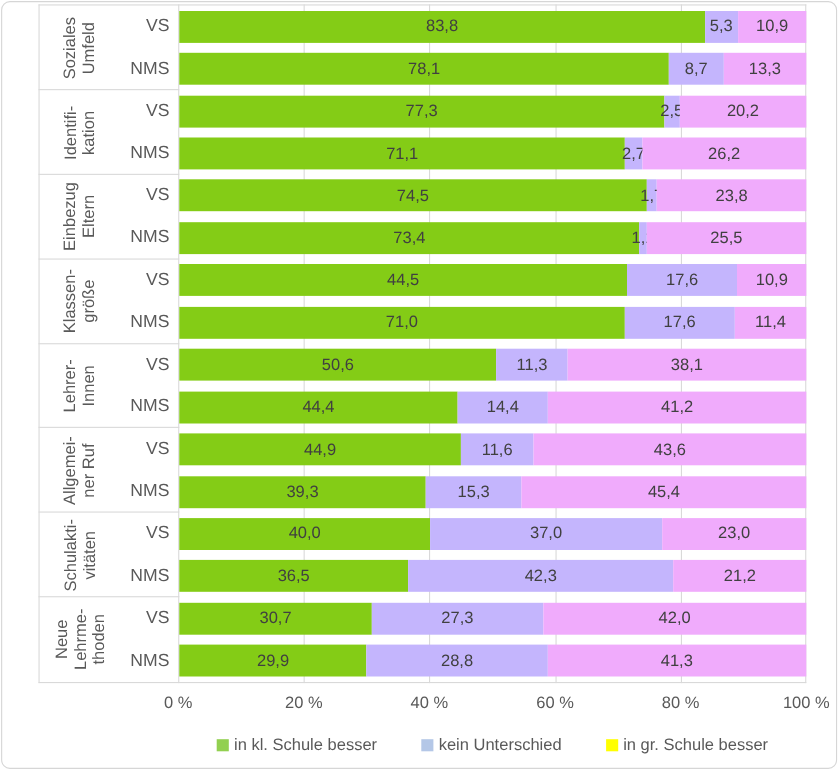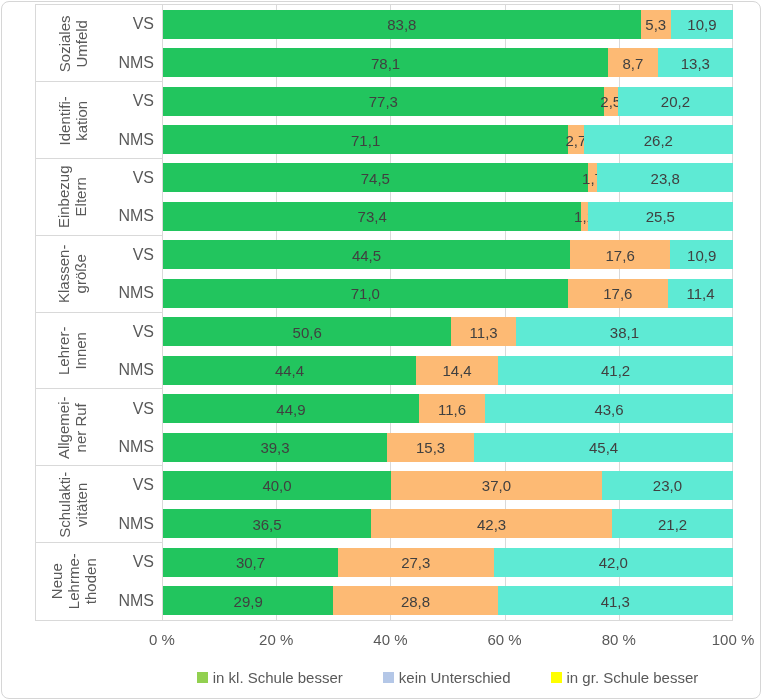--- a/index.html
+++ b/index.html
@@ -18,23 +18,23 @@
   .group + .group::before{content:"";position:absolute;left:-1px;top:-1px;width:128px;height:1px;background:#d9d9d9;}
   .cat-cell{width:75px;display:flex;align-items:center;justify-content:center;}
   .cat-label{transform:rotate(-90deg);white-space:pre-line;text-align:center;font-size:15px;line-height:1.12;color:#595959;}
   .sub-col{width:52px;display:flex;flex-direction:column;}
   .sub-cell{flex:1;display:flex;align-items:center;justify-content:flex-end;padding-right:9px;
             font-size:16px;color:#595959;}
   .bars-col{flex:1;display:flex;flex-direction:column;}
   .bar-row{flex:1;display:flex;align-items:center;}
   .bar{height:29px;width:100%;display:flex;}
   .seg{position:relative;height:100%;}
-  .seg-green{background:#22c55e;}
-  .seg-yellow{background:#fdba74;}
-  .seg-blue{background:#5eead4;flex:1;}
+  .seg-green{background:#84cc16;}
+  .seg-yellow{background:#c4b5fd;}
+  .seg-blue{background:#f0abfc;flex:1;}
   .seg-label{position:absolute;left:50%;top:50%;transform:translate(-50%,-50%);
              white-space:nowrap;font-size:15px;color:#404040;}
 
   
   .x-axis{position:absolute;left:162px;top:631px;width:571px;height:20px;}
   .x-tick{position:absolute;top:0;transform:translateX(-50%);font-size:15px;color:#595959;white-space:nowrap;}
 
   
   .legend{position:absolute;left:162px;top:669px;width:571px;display:flex;justify-content:center;gap:40px;}
   .legend-item{display:flex;align-items:center;gap:5px;font-size:15px;color:#595959;white-space:nowrap;}

